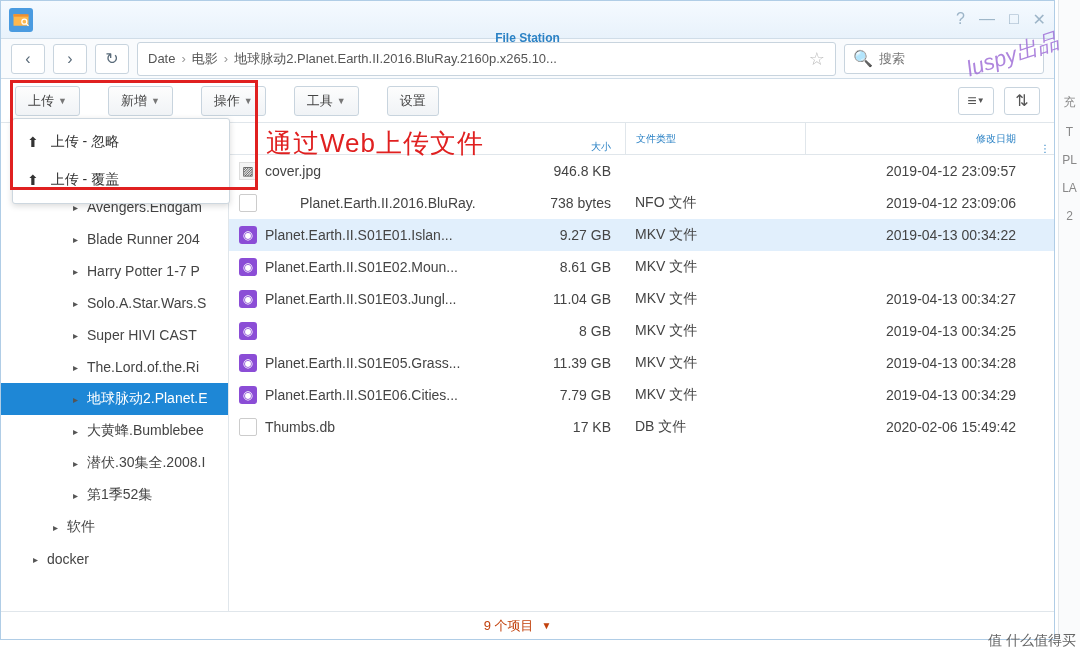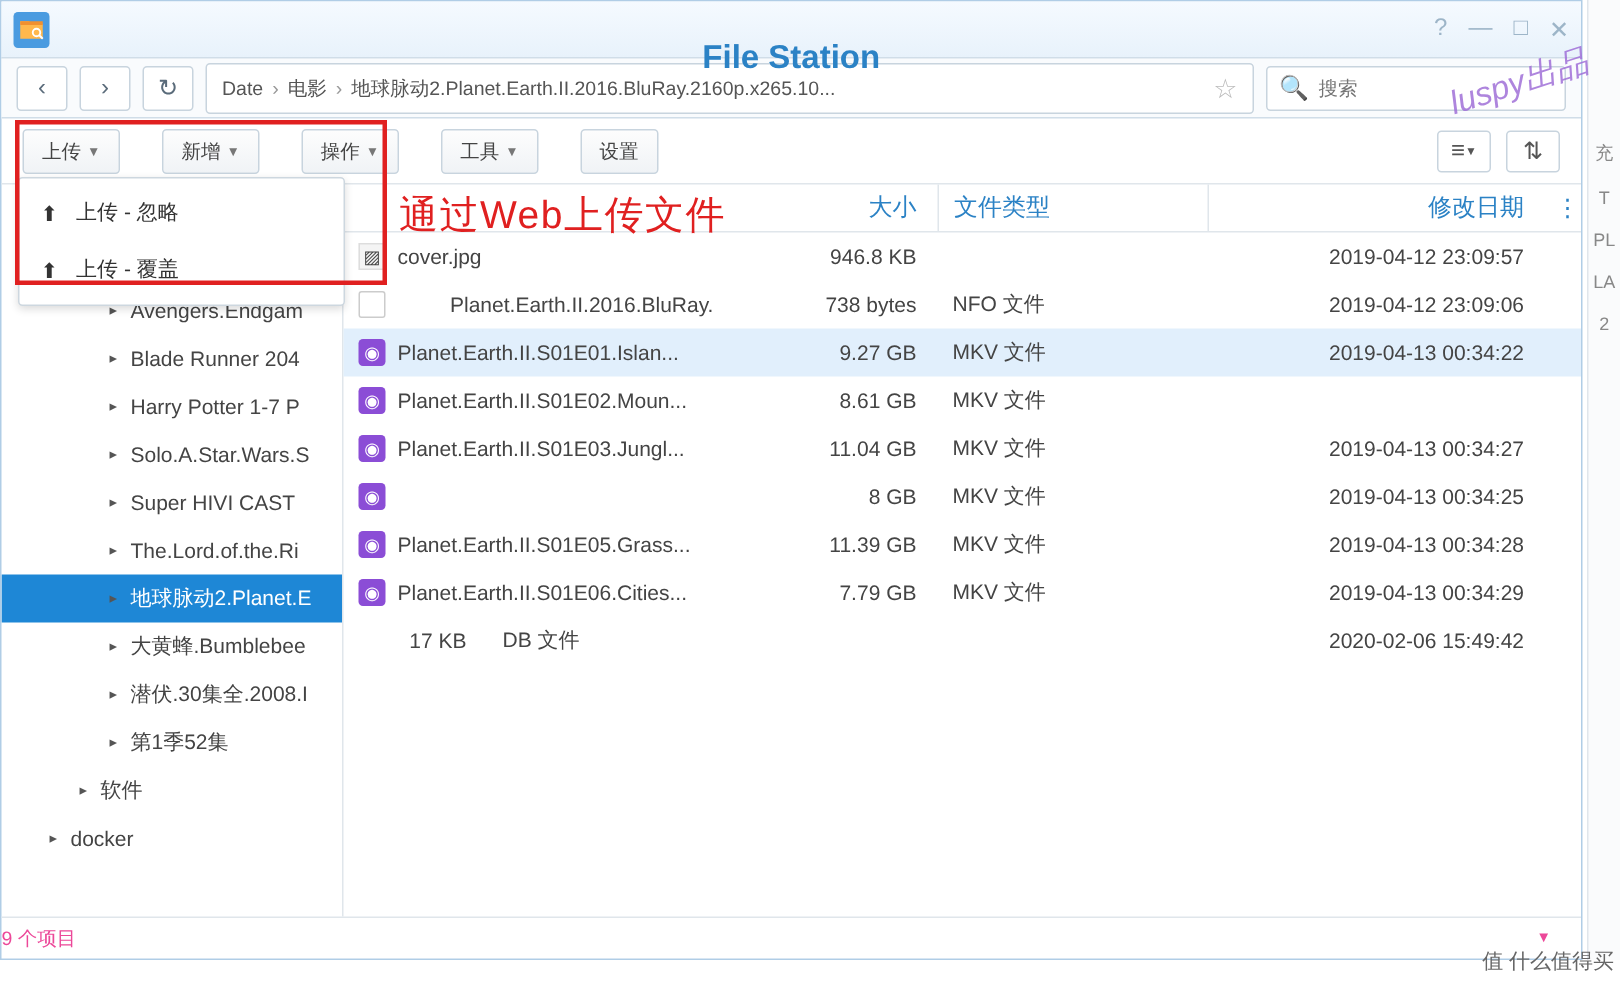--- a/index.html
+++ b/index.html
@@ -4,21 +4,21 @@
 <style>
 * { box-sizing: border-box; margin: 0; padding: 0; font-family: "Microsoft YaHei", Arial, sans-serif; }
 body { width: 1080px; height: 654px; background: #fff; overflow: hidden; position: relative; }
 
 .window { border: 1px solid #b0cde6; width: 1055px; height: 640px; position: relative; background: #fff; }
 
 
 .title-bar { height: 38px; background: linear-gradient(#f5faff,#e8f2fb); border-bottom: 1px solid #d0dde8; display: flex; align-items: center; padding: 0 8px; position: relative; }
 .app-icon { width: 24px; height: 24px; background: #4a9be0; border-radius: 3px; margin-right: 8px; position: relative; display:flex;align-items:center;justify-content:center;}
 .app-icon svg { width:20px;height:20px;}
-.title-text { position: absolute; left: 50%; transform: translateX(-50%); color: #2b82c5; font-weight: bold; font-size: 22px; margin-top: 37px; }
+.title-text { position: absolute; left: 50%; transform: translateX(-50%); color: #2b82c5; font-weight: bold; font-size: 12px; margin-top: 37px; }
 .win-controls { margin-left: auto; display: flex; gap: 14px; color: #9db5c8; }
 .win-controls span { cursor: pointer; font-size: 16px; }
 
 
 .nav-bar { height: 40px; border-bottom: 1px solid #d0dde8; display: flex; align-items: center; padding: 0 10px; gap: 8px; background:#f9fbfd;}
 .nav-btn { width: 34px; height: 30px; border: 1px solid #c8d4de; background: #fff; border-radius: 3px; display: flex; align-items: center; justify-content: center; color: #5a6b7a; cursor:pointer; }
 .breadcrumb { flex: 1; height: 30px; border: 1px solid #c8d4de; border-radius: 3px; display: flex; align-items: center; padding: 16px 10px; font-size: 13px; color: #555; background:#fff; overflow:hidden; white-space:nowrap;}
 .breadcrumb .sep { margin: 0 6px; color: #999; }
 .breadcrumb .star { margin-left: auto; color: #bbb; font-size:18px;}
 .search-box { width: 200px; height: 30px; border: 1px solid #c8d4de; border-radius: 3px; display: flex; align-items: center; padding: 0 8px; background:#fff;}
@@ -38,37 +38,37 @@
 .tree { width: 228px; border-right: 1px solid #e0e6eb; overflow: hidden; padding-top: 4px; font-size: 14px; color: #444; }
 .tree-item { height: 32px; display: flex; align-items: center; padding-left: 8px; white-space: nowrap; overflow:hidden; cursor:pointer;}
 .tree-item .caret { width: 14px; font-size: 10px; color: #555; display:inline-block;}
 .tree-item.selected { background: #1e87d6; color: #fff; }
 .lvl-1 { padding-left: 32px; }
 .lvl-2 { padding-left: 52px; }
 .lvl-3 { padding-left: 72px; }
 
 
 .file-panel { flex: 1; display: flex; flex-direction: column; position:relative;}
-.thead { display: flex; height: 32px; border-bottom: 1px solid #e0e6eb; font-size: 16px; color: #2b82c5; align-items: center; }
+.thead { display: flex; height: 32px; border-bottom: 1px solid #e0e6eb; font-size: 10px; color: #2b82c5; align-items: flex-end; }
 .col-name { flex: 0 0 300px; padding-left: 10px; }
 .col-size { flex: 0 0 96px; text-align: right; padding-right: 14px;}
 .col-type { flex: 0 0 180px; padding-left: 10px; border-left:1px solid #e0e6eb; height:100%;display:flex;align-items:center;}
 .col-date { flex: 1; text-align: right; padding-right: 20px; border-left:1px solid #e0e6eb; height:100%;display:flex;align-items:center;justify-content:flex-end;}
 .thead .more { width: 18px; color:#2b82c5; text-align:center;}
 
 .row { display: flex; height: 32px; align-items: center; font-size: 14px; color: #444; border-bottom:1px solid transparent;}
 .row.selected { background: #e1effc; }
 .row .col-type,.row .col-date{border:none;}
 .ficon { width: 18px; height: 18px; margin-right: 8px; flex-shrink:0; display:inline-flex;align-items:center;justify-content:center;font-size:12px;}
 .ficon.img { background:#f4f4f4;border:1px solid #ddd; }
 .ficon.file { border:1px solid #ccc; background:#fff; border-radius:2px;}
 .ficon.mkv { background:#8b4dd6; border-radius:3px; color:#fff;}
 
 
-.status-bar { height: 28px; border-top: 1px solid #e0e6eb; display:flex;align-items:center;justify-content:space-between;padding-right:20px;font-size:13px;color:#ec4899;}
+.status-bar { height: 28px; border-top: 1px solid #e0e6eb; display:flex;align-items:center;justify-content:center;padding-right:20px;font-size:13px;color:#c2410c;}
 
 
 .upload-menu { position: absolute; top: 118px; left: 12px; width: 218px; background: #fff; border: 1px solid #cdd7df; box-shadow: 0 2px 6px rgba(0,0,0,0.15); z-index: 50; border-radius:3px; padding:4px 0;}
 .upload-menu .mi { height: 38px; display: flex; align-items: center; padding: 0 14px; font-size: 14px; color: #333; gap: 12px; cursor:pointer;}
 .annot-box { position:absolute; top:80px; left:10px; width:248px; height:110px; border:3px solid #e02020; z-index:60; pointer-events:none;}
 .annot-text { position:absolute; top:126px; left:266px; color:#e02020; font-size:26px; z-index:60; pointer-events:none; letter-spacing:1px;}
 .watermark { position:absolute; top:40px; right:20px; transform:rotate(-18deg); color:#a070d8; font-style:italic; font-size:22px; opacity:0.85; z-index:70; pointer-events:none;}
 .watermark2 { position:absolute; bottom:4px; right:4px; color:#666; font-size:14px; z-index:70;}
 
 
@@ -282,20 +282,24 @@
             <div class="col-name" style="display:flex;align-items:center;">
               <span class="ficon mkv">◉</span>
               <span>Planet.Earth.II.S01E06.Cities...</span>
             </div>
             <div class="col-size">7.79 GB</div>
             <div class="col-type">MKV 文件</div>
             <div class="col-date">2019-04-13 00:34:29</div>
             <div style="width:18px;"></div>
           </div>
           <div class="row">
+            <div class="col-name" style="display:flex;align-items:center;">
+              <span class="ficon file"></span>
+              <span>Thumbs.db</span>
+            </div>
             <div class="col-size">17 KB</div>
             <div class="col-type">DB 文件</div>
             <div class="col-date">2020-02-06 15:49:42</div>
             <div style="width:18px;"></div>
           </div>
         </div>
     </div>
   </div>
 
   <div class="status-bar">

